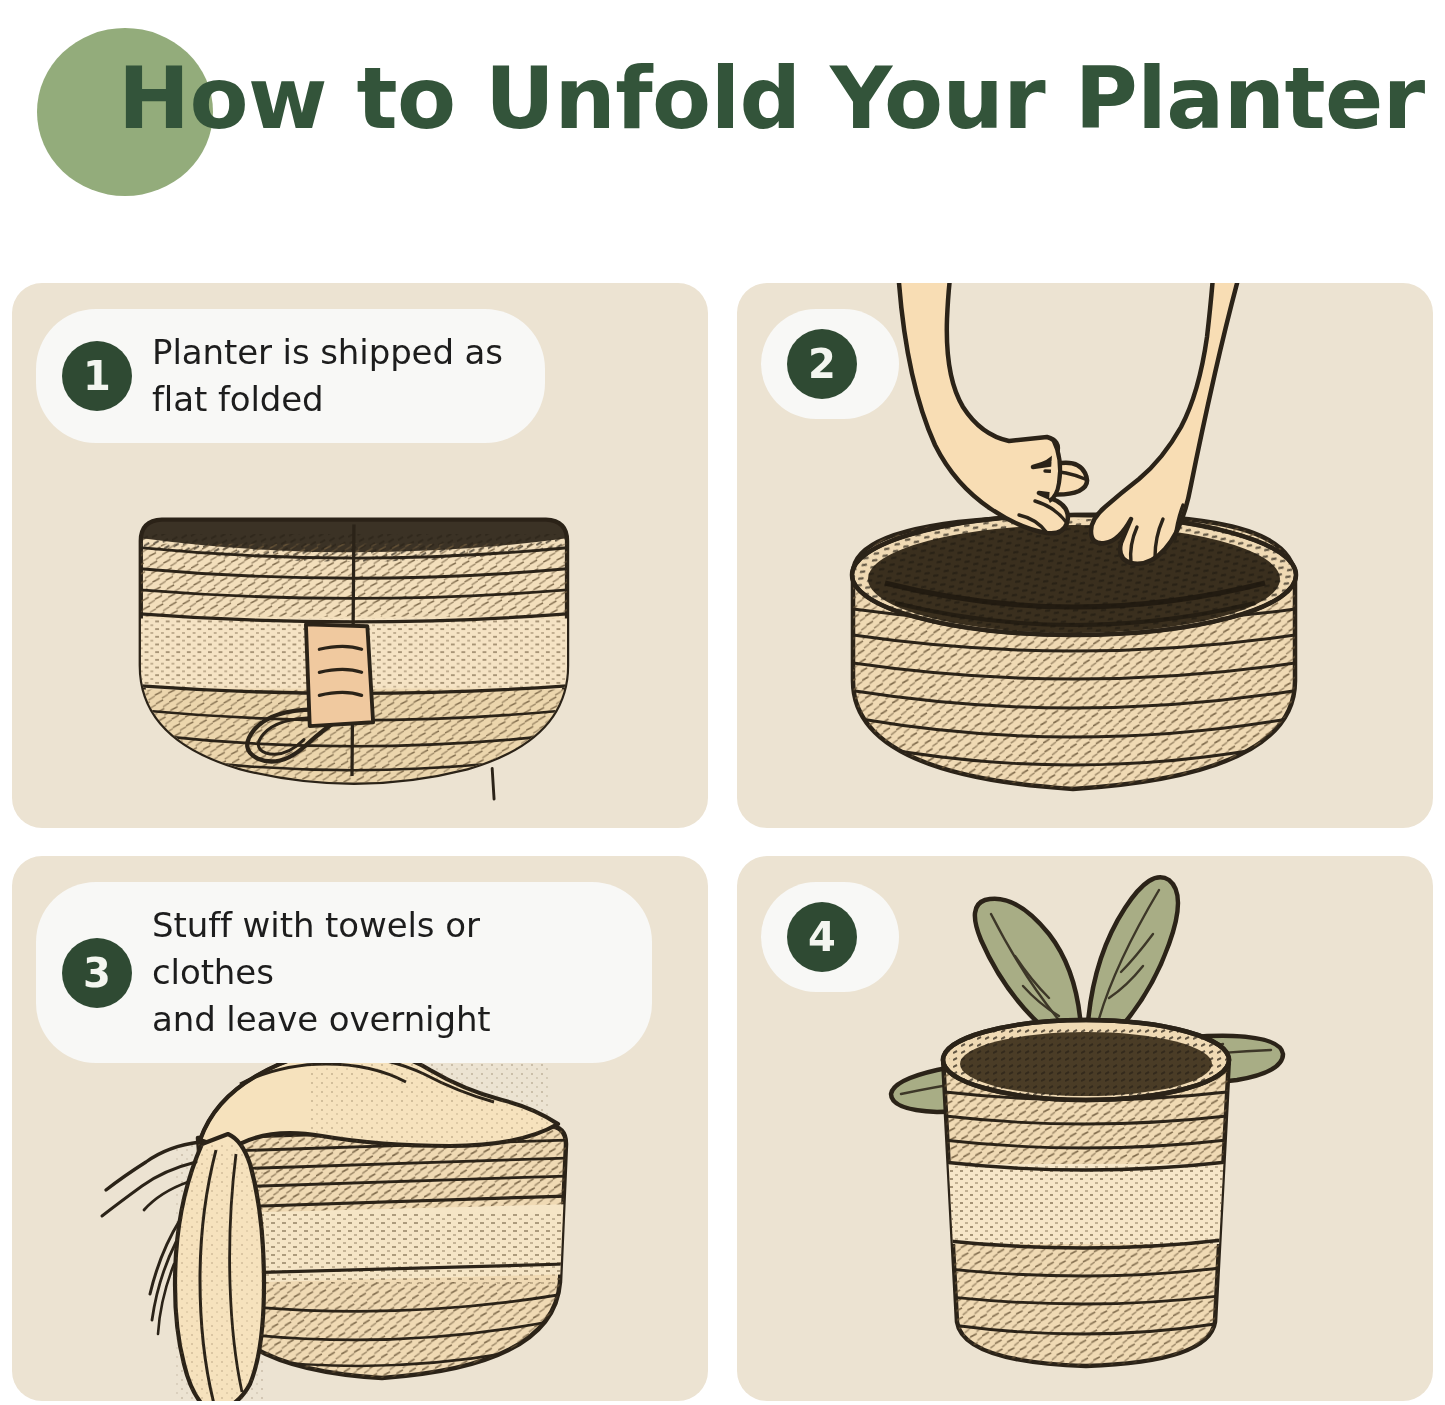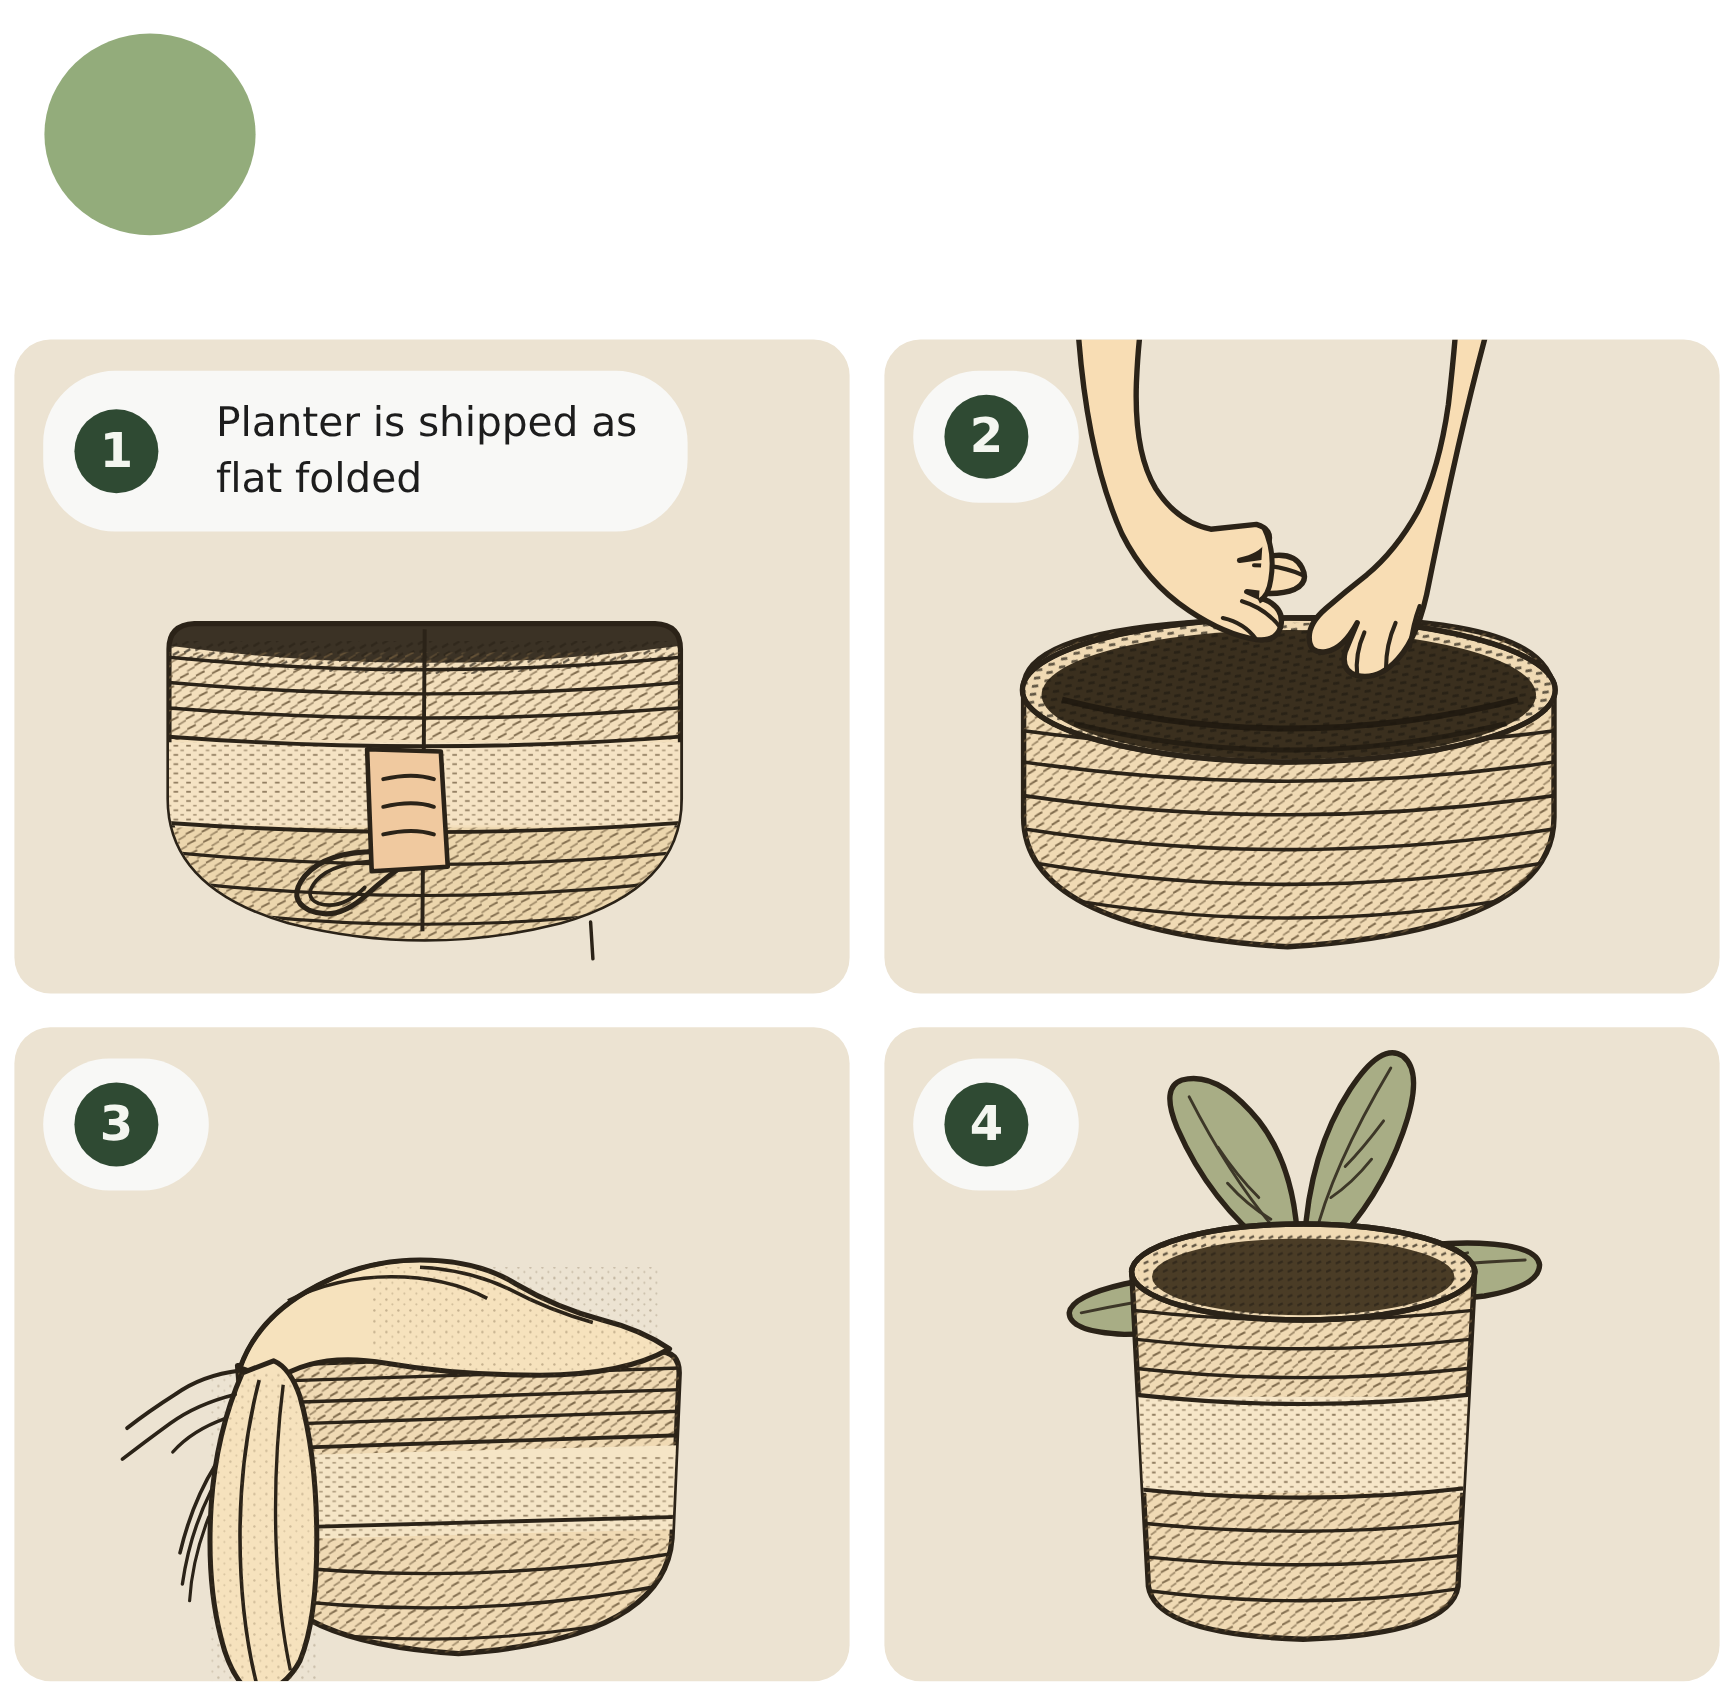--- a/index.html
+++ b/index.html
@@ -95,21 +95,20 @@
     align-items: center;
     justify-content: center;
     line-height: 1;
   }
   .step-text {
     font-size: 34px;
     line-height: 47px;
     color: #1d1d1d;
     white-space: pre-line;
     letter-spacing: -0.1px;
-    margin-left: 28px;
   }
 
   
   .illustration {
     position: absolute;
     left: 0;
     top: 0;
     width: 100%;
     height: 100%;
   }
@@ -117,20 +116,21 @@
     width: 100%;
     height: 100%;
     display: block;
   }
 </style>
 </head>
 <body>
 
 <div class="header">
   <div class="header-blob"></div>
+  <div class="page-title">How to Unfold Your Planter</div>
 </div>
 
 <div class="steps-grid">
 
   <div class="step-card">
     <div class="illustration">
       <svg viewBox="0 0 696 545" preserveAspectRatio="xMidYMid meet">
         <defs>
           <pattern id="weave1" width="14" height="9" patternUnits="userSpaceOnUse" patternTransform="rotate(-8)">
             <path d="M0 4 L8 1" stroke="#6b573a" stroke-width="1.6" fill="none" opacity="0.85"></path>
@@ -321,20 +321,22 @@
           <path d="M146 198 Q114 206 92 222 Q70 238 52 252" fill="none" stroke="#2b2318" stroke-width="3" stroke-linecap="round"></path>
           <path d="M138 218 Q110 228 94 246" fill="none" stroke="#2b2318" stroke-width="2.8" stroke-linecap="round"></path>
           <path d="M130 256 Q110 288 100 330" fill="none" stroke="#2b2318" stroke-width="3" stroke-linecap="round"></path>
           <path d="M126 278 Q108 314 102 356" fill="none" stroke="#2b2318" stroke-width="2.8" stroke-linecap="round"></path>
           <path d="M124 300 Q110 336 108 370" fill="none" stroke="#2b2318" stroke-width="2.6" stroke-linecap="round"></path>
         </g>
       </svg>
     </div>
     <div class="step-label">
       <div class="step-badge">3</div>
+      <div class="step-text">Stuff with towels or clothes
+and leave overnight</div>
     </div>
   </div>
 
   <div class="step-card">
     <div class="illustration">
       <svg viewBox="0 0 696 545" preserveAspectRatio="xMidYMid meet">
         <defs>
           <pattern id="weave4" width="12" height="9" patternUnits="userSpaceOnUse" patternTransform="rotate(-6)">
             <path d="M0 4 L7 1" stroke="#6b573a" stroke-width="1.7" fill="none" opacity="0.85"></path>
             <path d="M7 8 L12 5" stroke="#6b573a" stroke-width="1.5" fill="none" opacity="0.6"></path>

